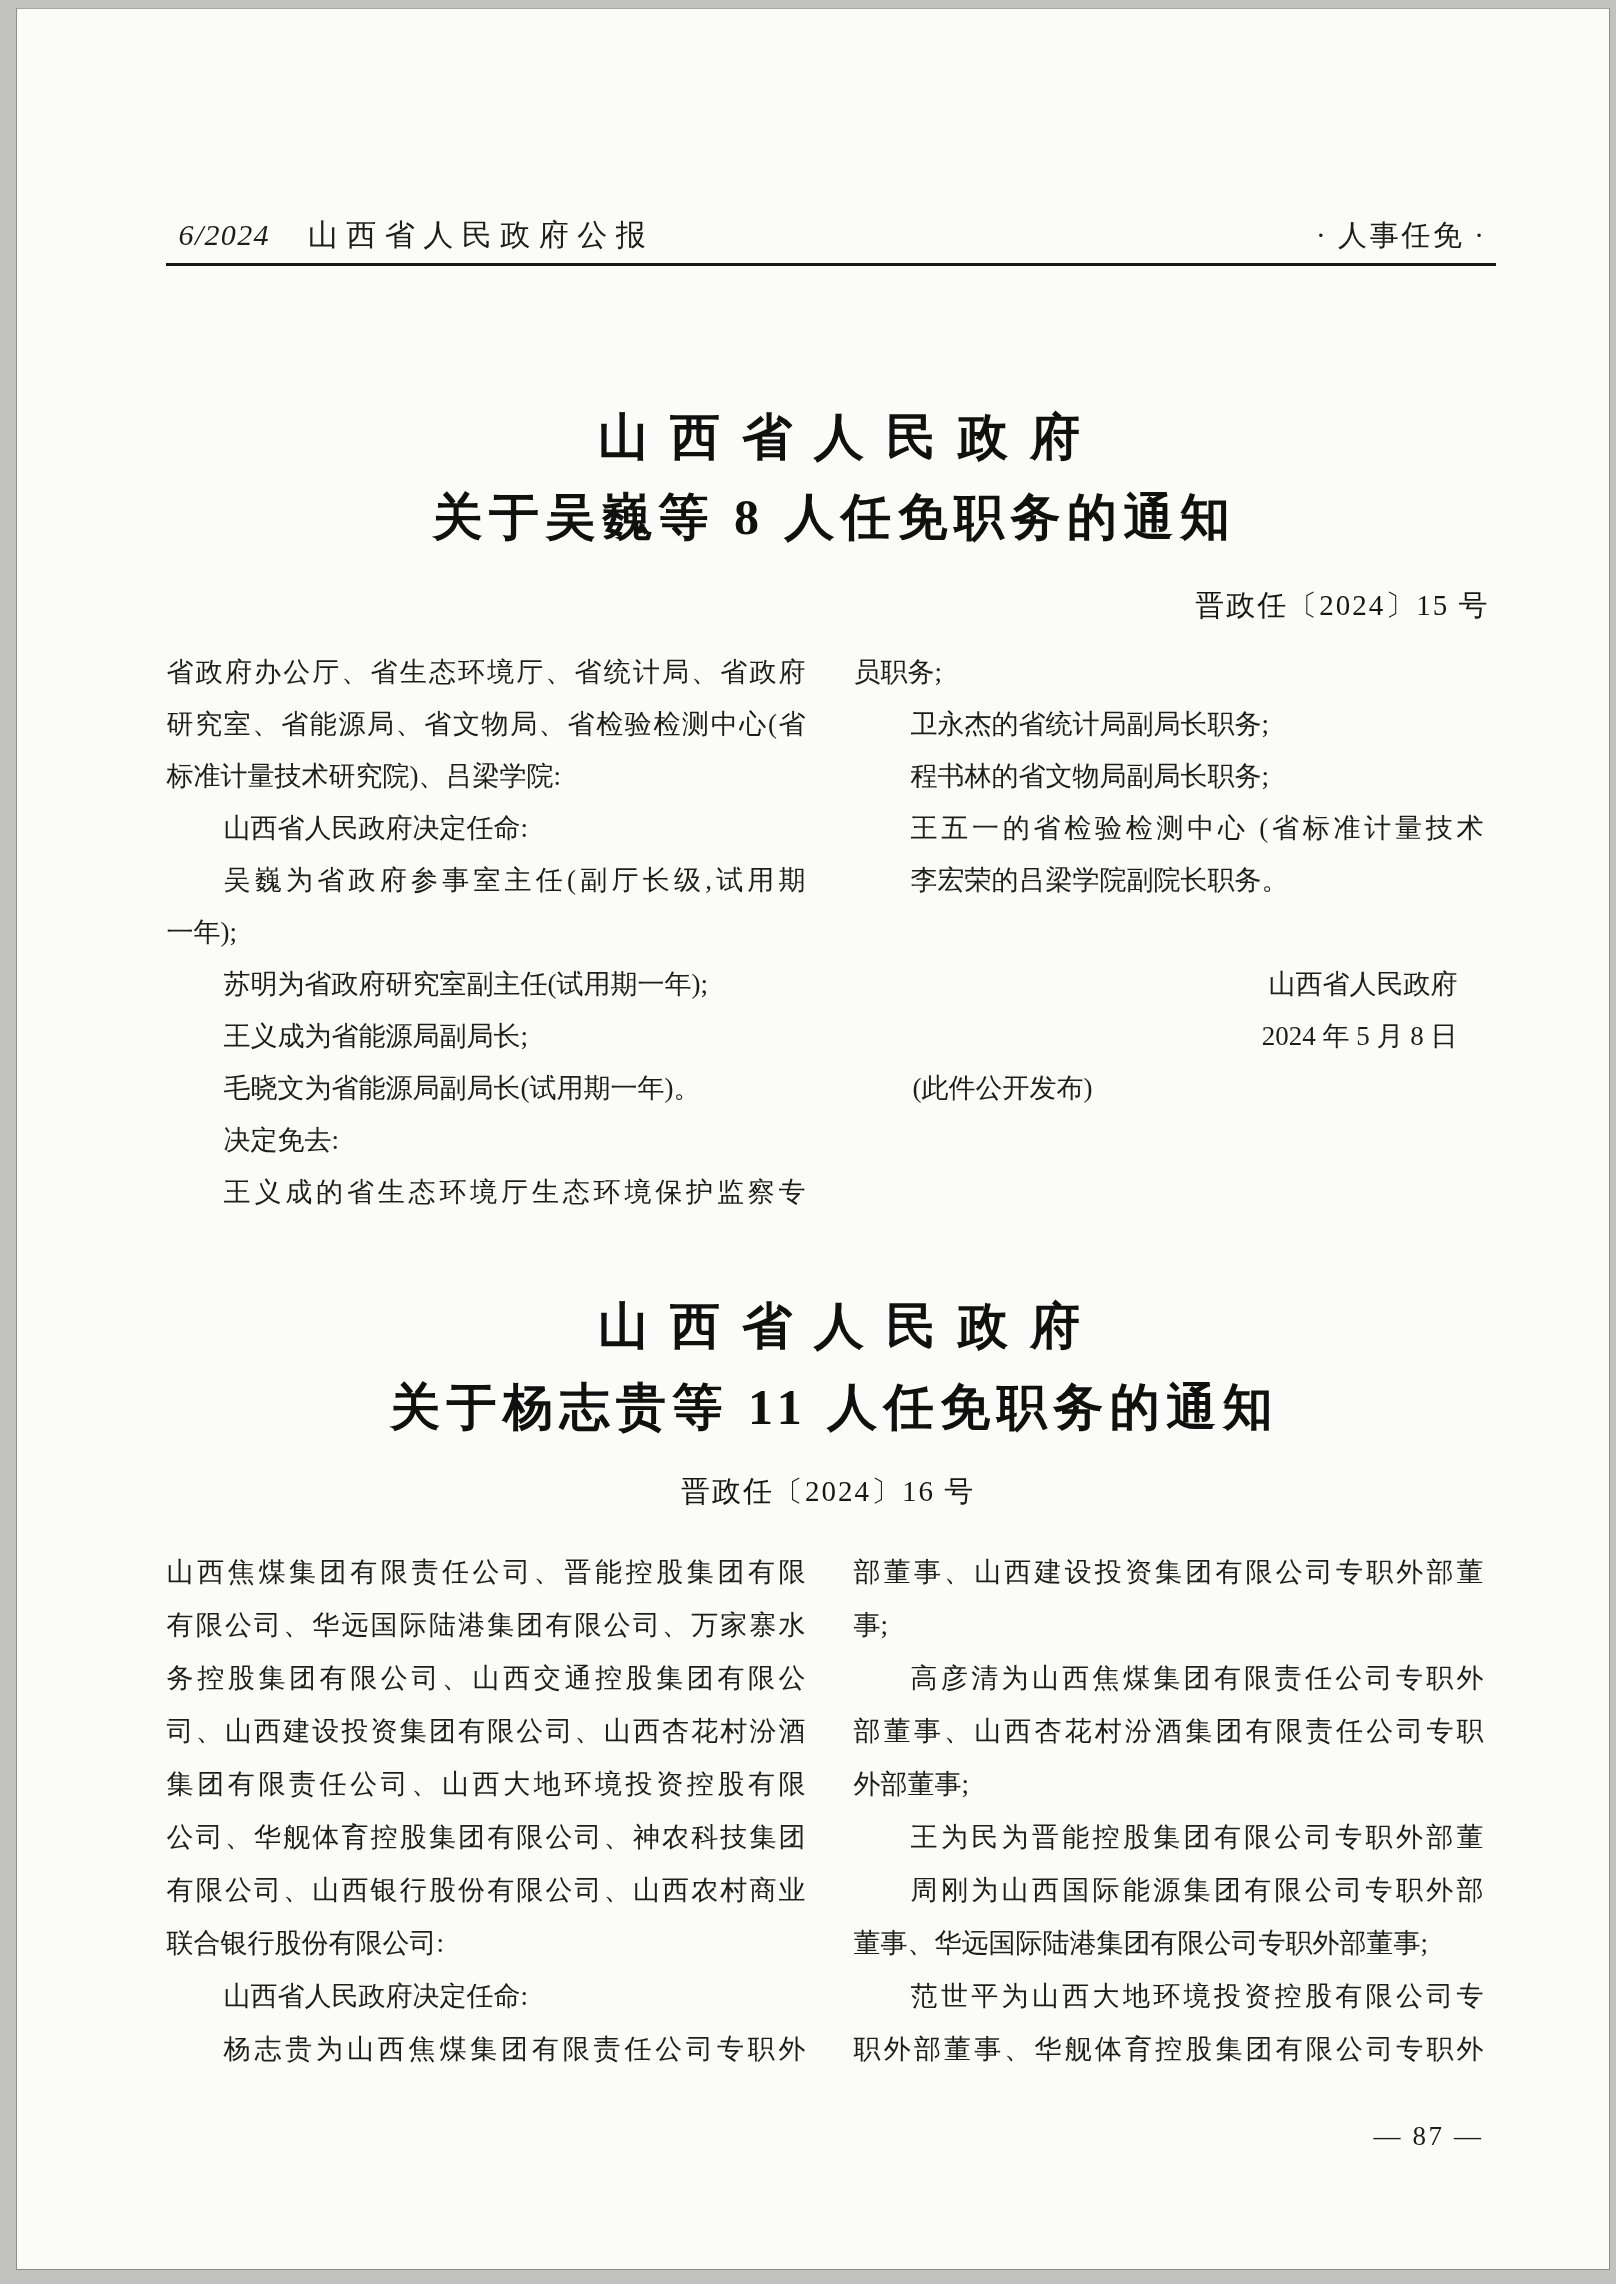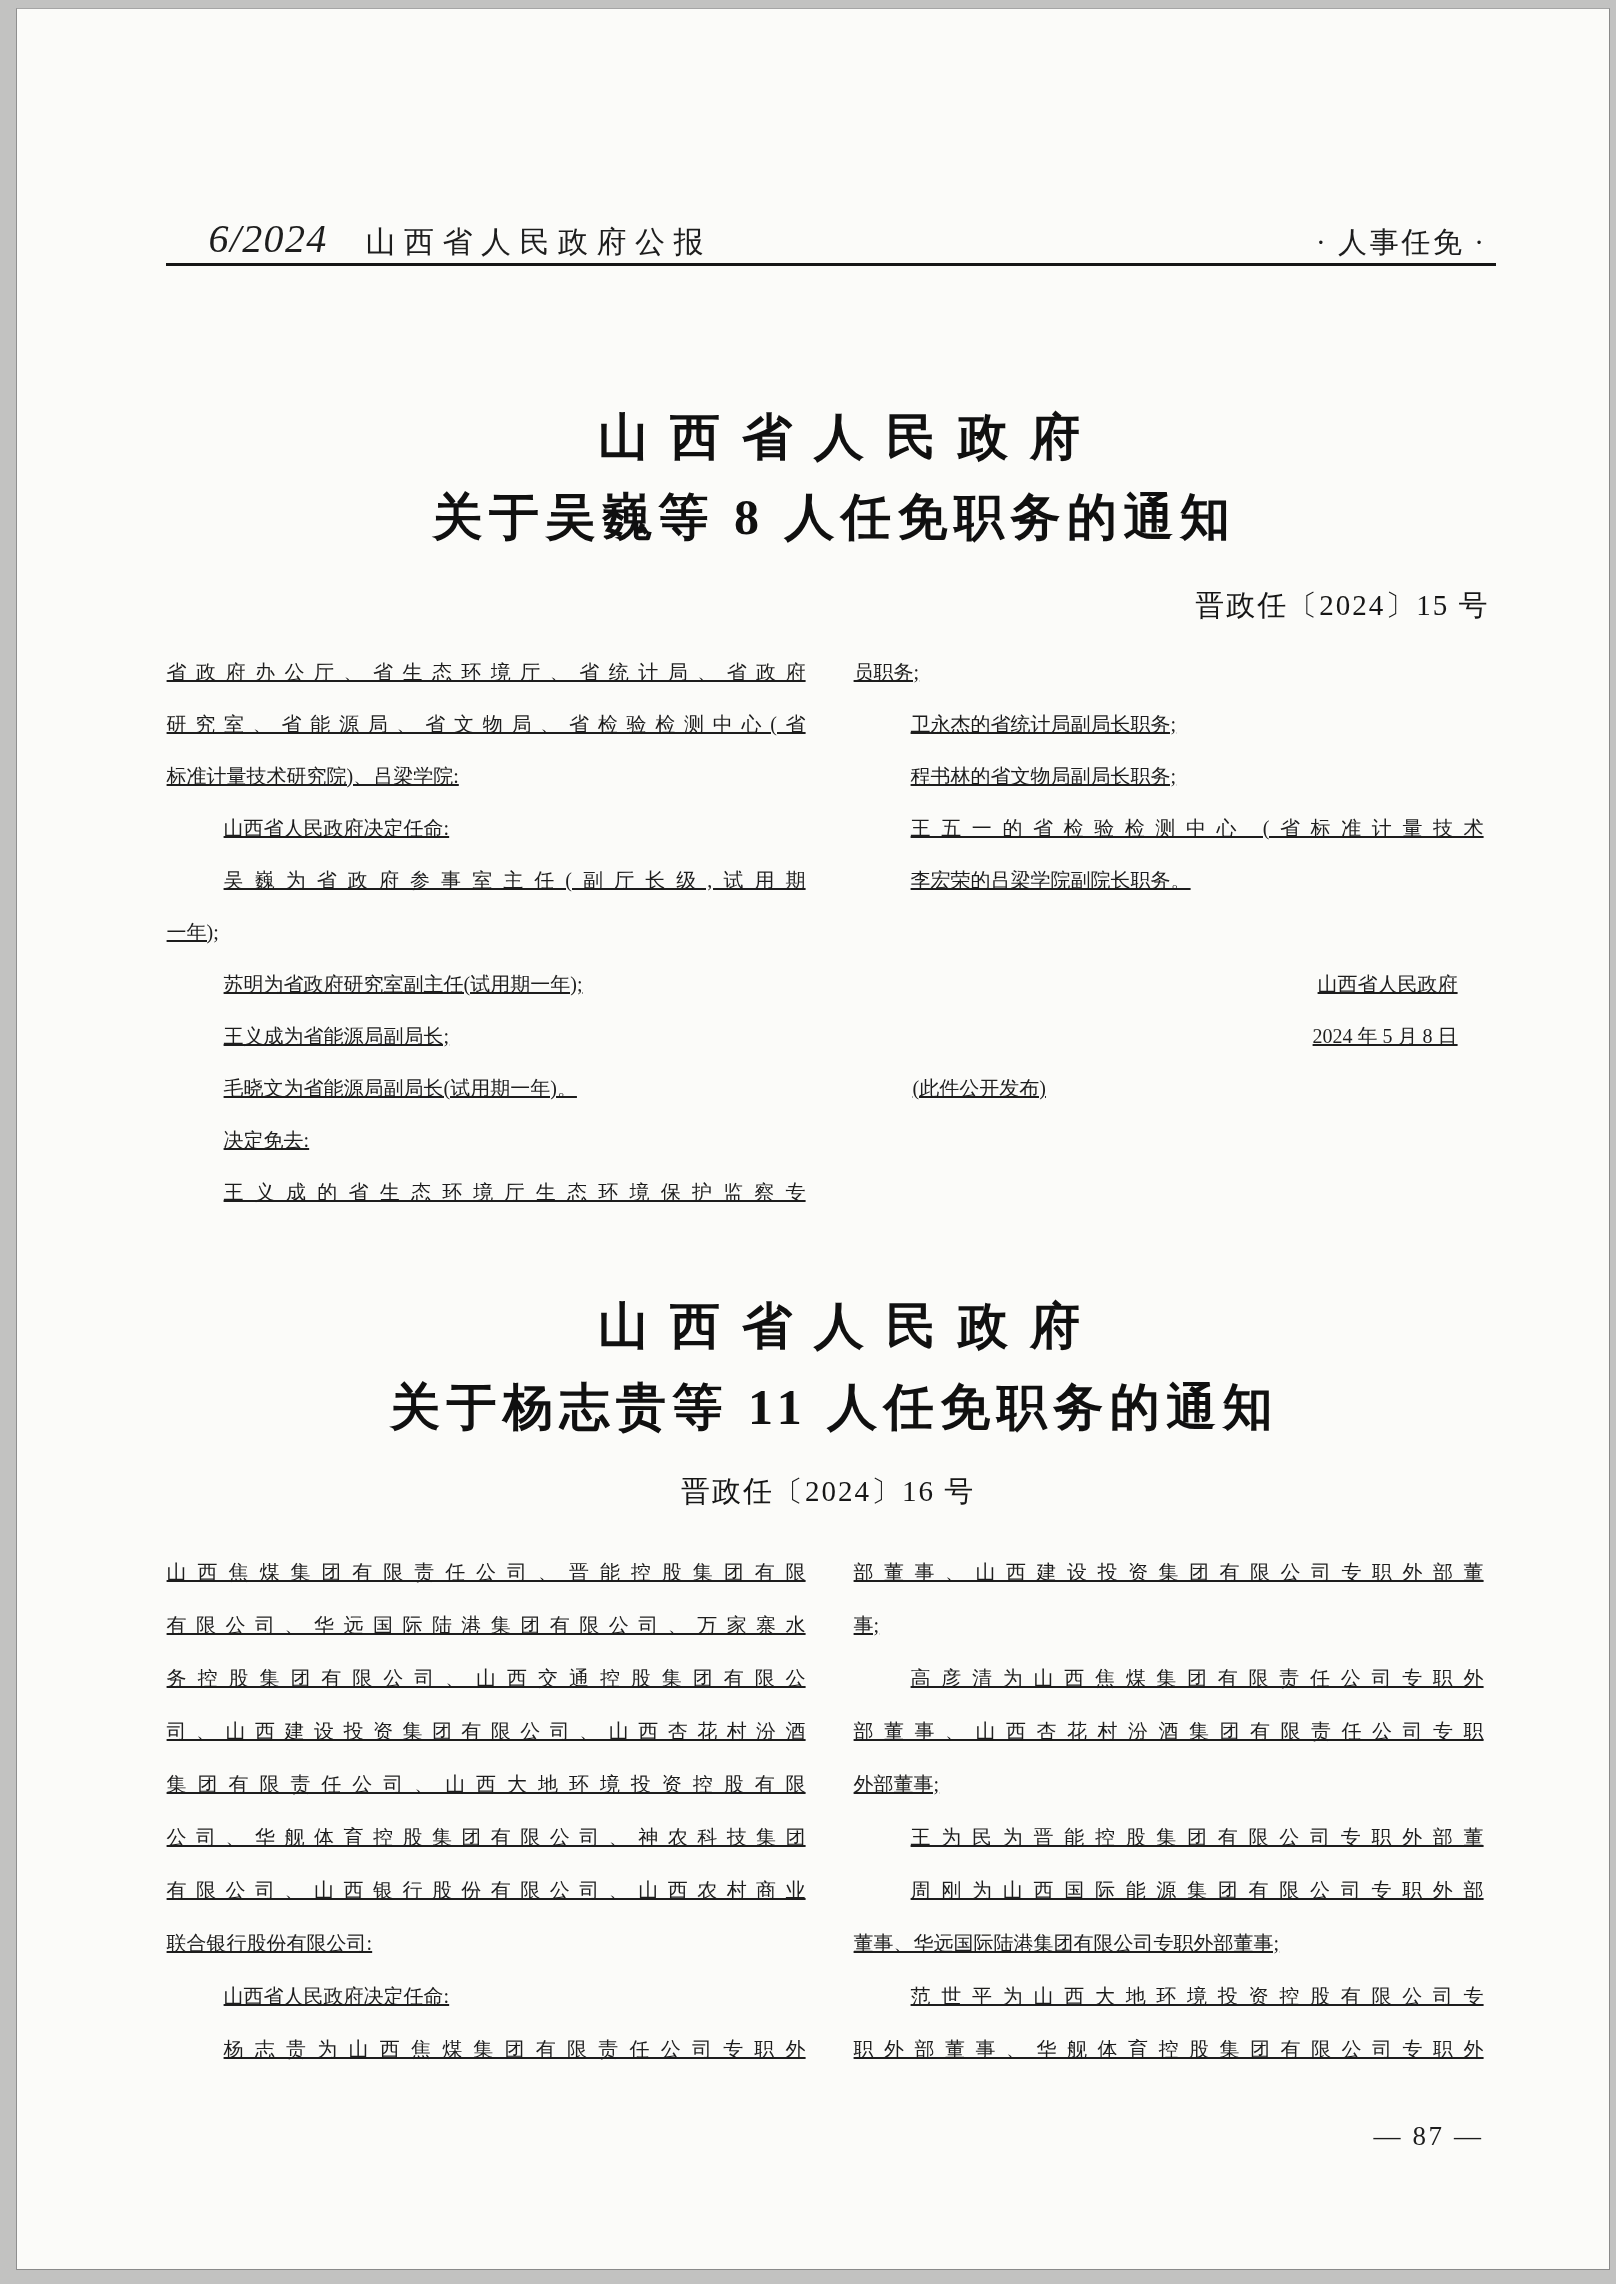--- a/index.html
+++ b/index.html
@@ -5,42 +5,42 @@
   html,body{margin:0;padding:0;background:#c2c2c1;}
   .canvas{position:relative;width:1617px;height:2284px;background:#c2c2c1;overflow:hidden;
           font-family:"Liberation Serif","DejaVu Serif",serif;color:#1d1d1d;}
   .page{position:absolute;left:15.6px;top:7.8px;width:1594px;height:2262px;background:#fbfbf9;
         border-left:1.3px solid #8f8f8f;border-top:1.3px solid #a5a5a5;
         border-right:1.3px solid #8a8a8a;border-bottom:1.3px solid #8a8a8a;box-sizing:border-box;}
 
   
   .header-row{position:absolute;left:162px;top:206px;width:1317px;height:37px;
               display:flex;align-items:baseline;font-size:29px;white-space:pre;}
-  .issue{font-style:italic;font-size:40px;letter-spacing:1.3px;margin-left:30px;}
+  .issue{font-style:italic;font-size:30px;letter-spacing:1.3px;}
   .pubtitle{margin-left:38px;font-size:30px;letter-spacing:8.5px;}
   .flex-spacer{flex:1;}
   .section-label{font-size:29px;letter-spacing:2.6px;padding-right:9px;}
   .header-rule{position:absolute;left:149px;top:254px;width:1330px;height:3.3px;background:#161616;}
 
   
   .title{position:absolute;left:150px;width:1323px;text-align:center;font-weight:bold;color:#101010;
          height:65px;line-height:65px;white-space:pre;}
   .t-main{font-size:50px;letter-spacing:22px;padding-left:22px;}
   .t-sub{font-size:50px;letter-spacing:6.5px;padding-left:6.5px;}
   .docnum{position:absolute;left:150px;width:1323px;text-align:center;font-size:29px;
           height:37px;line-height:37px;letter-spacing:2px;color:#161616;white-space:pre;}
   .n1-t1{top:396px;}
   .n1-t2{top:476px;}
   .n1-dn{top:578px;text-align:right;}
   .n2-t1{top:1285px;}
   .n2-t2{top:1366px;}
   .n2-dn{top:1464px;}
 
   
-  .col{position:absolute;font-size:20px;color:#1d1d1d;text-decoration:underline;}
+  .col{position:absolute;font-size:27px;color:#1d1d1d;}
   .col .ln{height:52px;line-height:52px;}
   .col-n2 .ln{height:53px;line-height:53px;}
   .n1-left {left:150px;top:637px;width:639px;}
   .n1-right{left:837px;top:637px;width:630px;}
   .n2-left {left:150px;top:1537px;width:639px;}
   .n2-right{left:837px;top:1537px;width:630px;}
   .i{padding-left:57px;}
   .j{text-align:justify;text-align-last:justify;}
   .sig{text-align:right;padding-right:26px;}
   .pub-note{padding-left:59px;}

